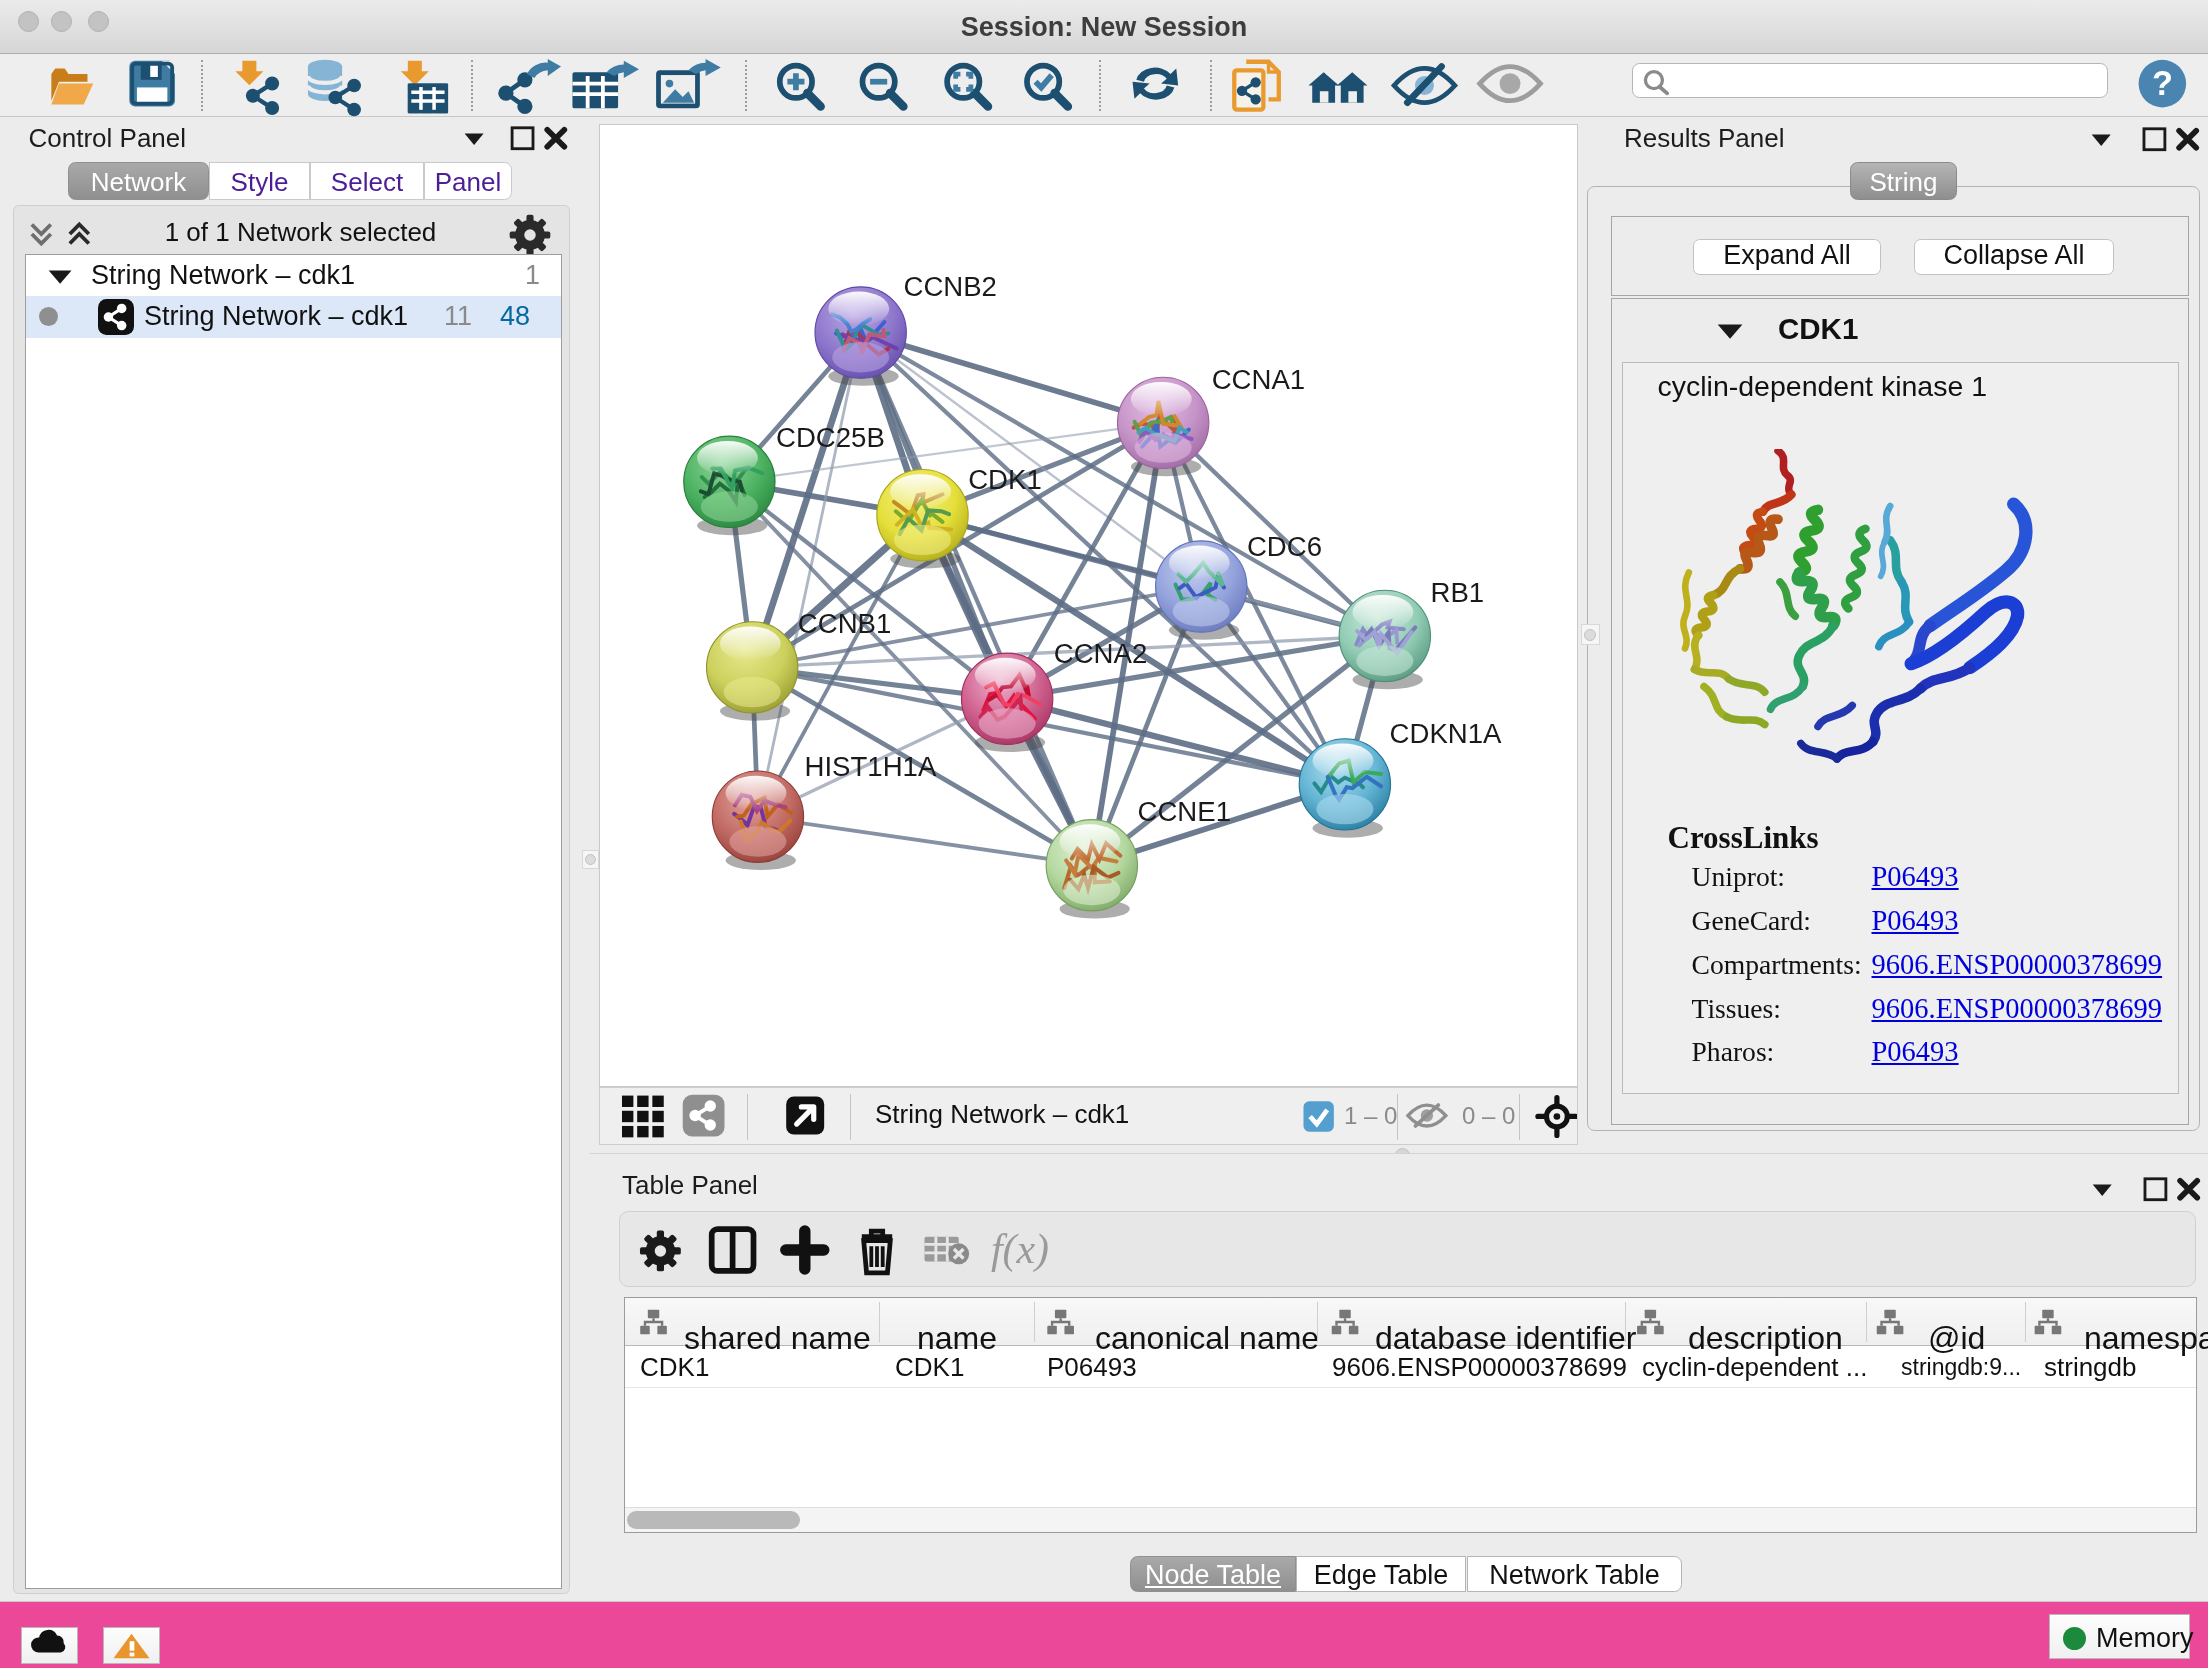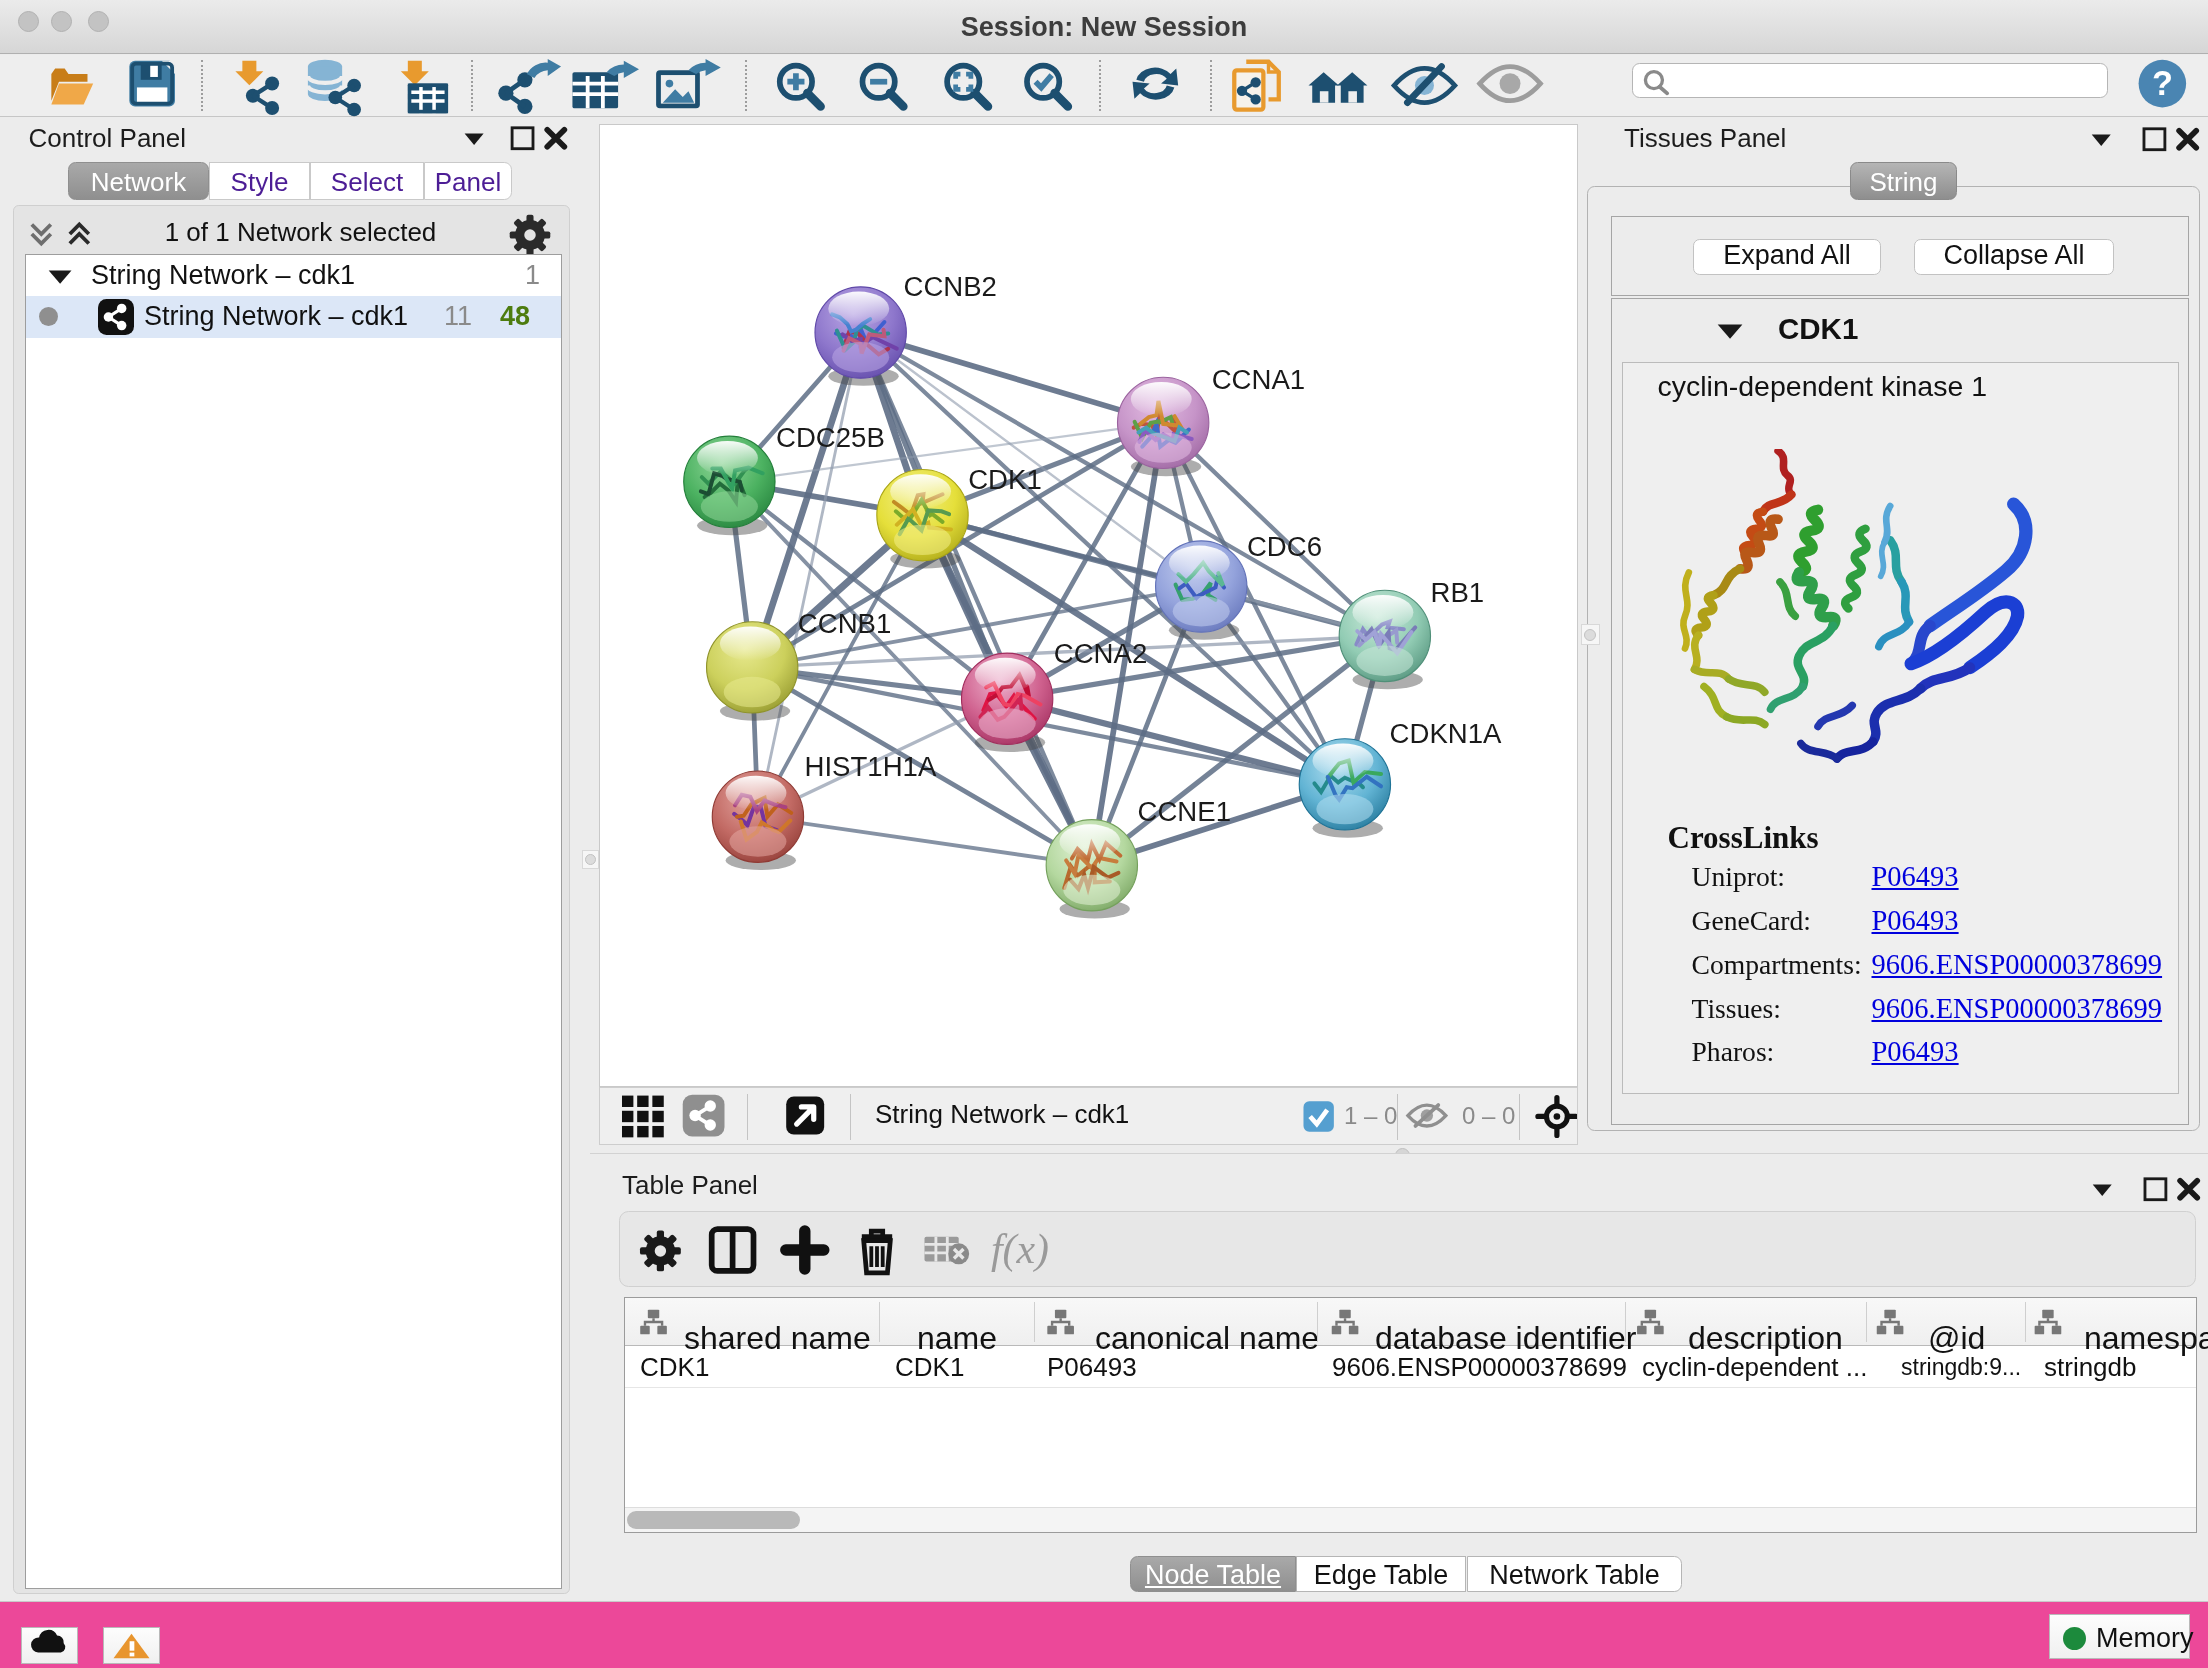--- a/index.html
+++ b/index.html
@@ -305,21 +305,21 @@
         <circle cx="25" cy="10" r="5"></circle>
         <circle cx="11" cy="19" r="5"></circle>
         <circle cx="25" cy="28" r="5"></circle>
       </g>
       <g stroke="#fff" stroke-width="3.4">
         <path d="M11 19 L25 10 M11 19 L25 28"></path>
       </g>
     </svg>
     <div style="position:absolute;left:118px;top:46px;font-size:27px;color:#111;">String Network – cdk1</div>
     <div style="position:absolute;left:418px;top:46px;font-size:27px;color:#8a8a8a;">11</div>
-    <div style="position:absolute;left:474px;top:46px;font-size:27px;color:#4d7c0f;font-weight:bold;">48</div>
+    <div style="position:absolute;left:474px;top:46px;font-size:27px;color:#0369a1;">48</div>
   </div>
 
   <div class="abs" style="left:582px;top:850px;width:17px;height:19px;background:#f6f6f6;border:1px solid #d8d8d8;">
     <div style="position:absolute;left:1.9px;top:2.9px;width:11.4px;height:11.4px;border-radius:50%;background:#dcdcdc;border:1px solid #c2c2c2;"></div>
   </div>
 
   <div id="netview">
     <svg id="netsvg" width="977" height="962" viewBox="630 130 1027 1011">
 <defs>
 <linearGradient id="hl" x1="0" y1="0" x2="0" y2="1">
@@ -602,21 +602,21 @@
     <div style="position:absolute;left:744px;top:14.3px;font-size:24px;color:#8a8a8a;">1 – 0</div>
     <div style="position:absolute;left:862px;top:14.3px;font-size:24px;color:#8a8a8a;">0 – 0</div>
     <div class="nbsep" style="left:797px;"></div>
     <div class="nbsep" style="left:919px;"></div>
   </div>
   <div class="abs" style="left:1392px;top:1148px;width:21px;height:15px;">
     <div style="width:15px;height:15px;border-radius:50%;background:#d6d6d6;border:1px solid #c0c0c0;margin:auto;"></div>
   </div>
 
   <div id="rp">
-    <div class="ptitle abs" style="left:44px;top:5.7px;">Tissues Panel</div>
+    <div class="ptitle abs" style="left:44px;top:5.7px;">Results Panel</div>
     <svg class="abs" style="left:504px;top:7.6px;" width="119" height="28.5" viewBox="0 0 125 30">
       <path d="M8 10 L28 10 L18 22 Z" fill="#1a1a1a"></path>
       <rect x="63" y="4" width="22" height="22" fill="none" stroke="#1a1a1a" stroke-width="3"></rect>
       <path d="M100 6 L118 24 M118 6 L100 24" stroke="#1a1a1a" stroke-width="6" stroke-linecap="round"></path>
     </svg>
     <div id="rp-container"></div>
     <div id="stringtab">String</div>
     <div id="rp-boxA">
       <div class="rbtn" style="left:81px;width:188px;">Expand All</div>
       <div class="rbtn" style="left:302px;width:200px;">Collapse All</div>

